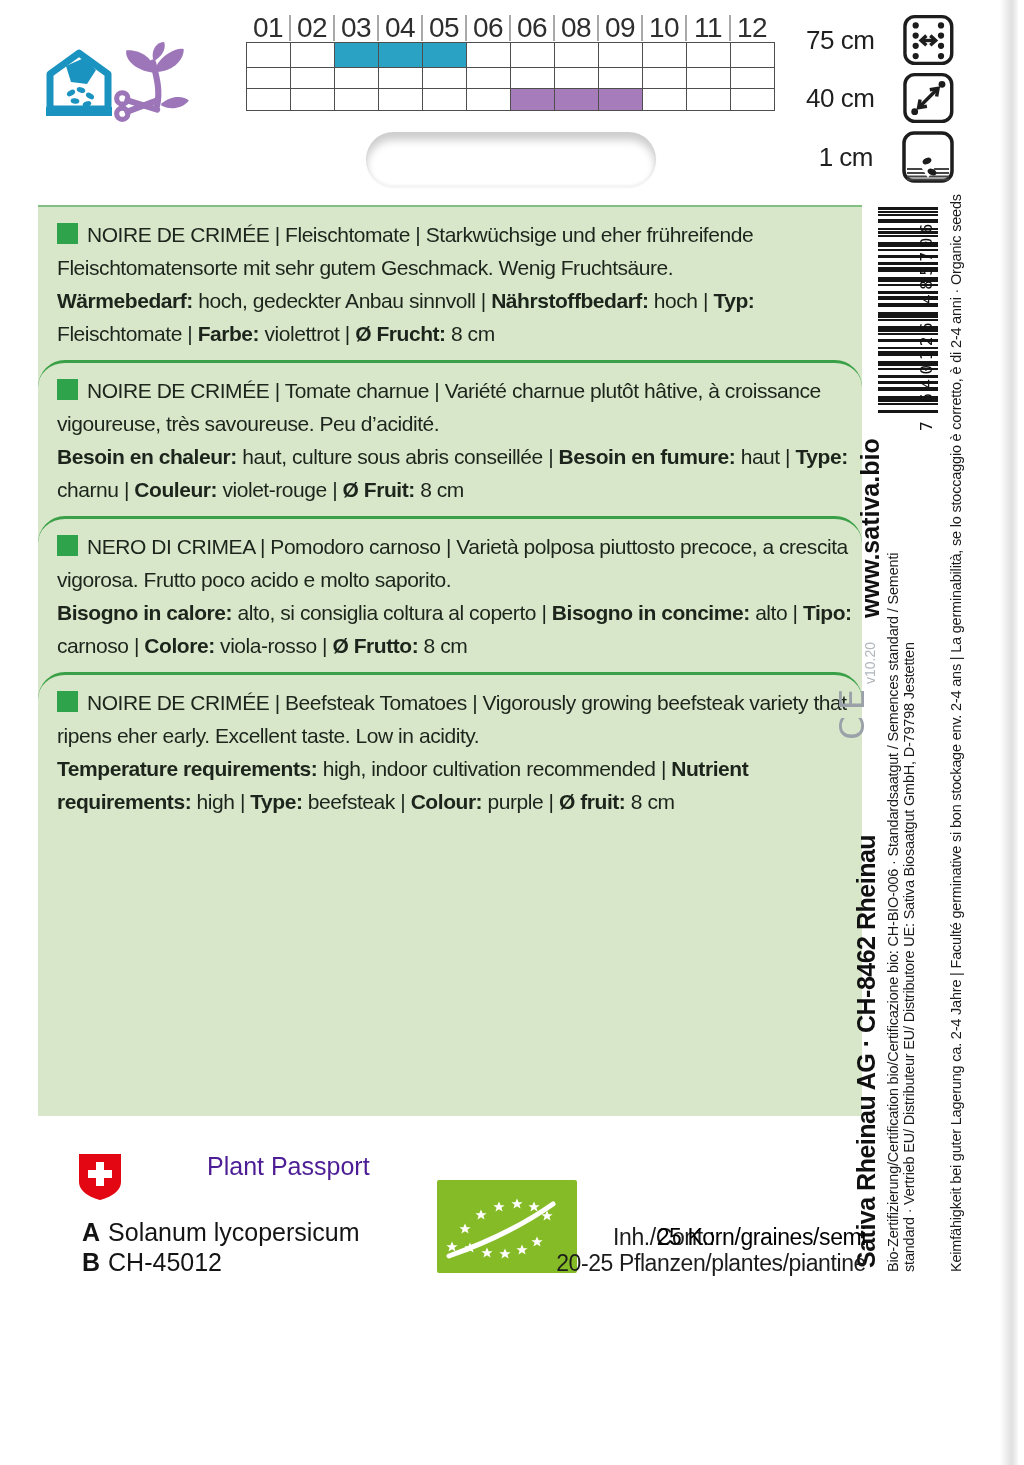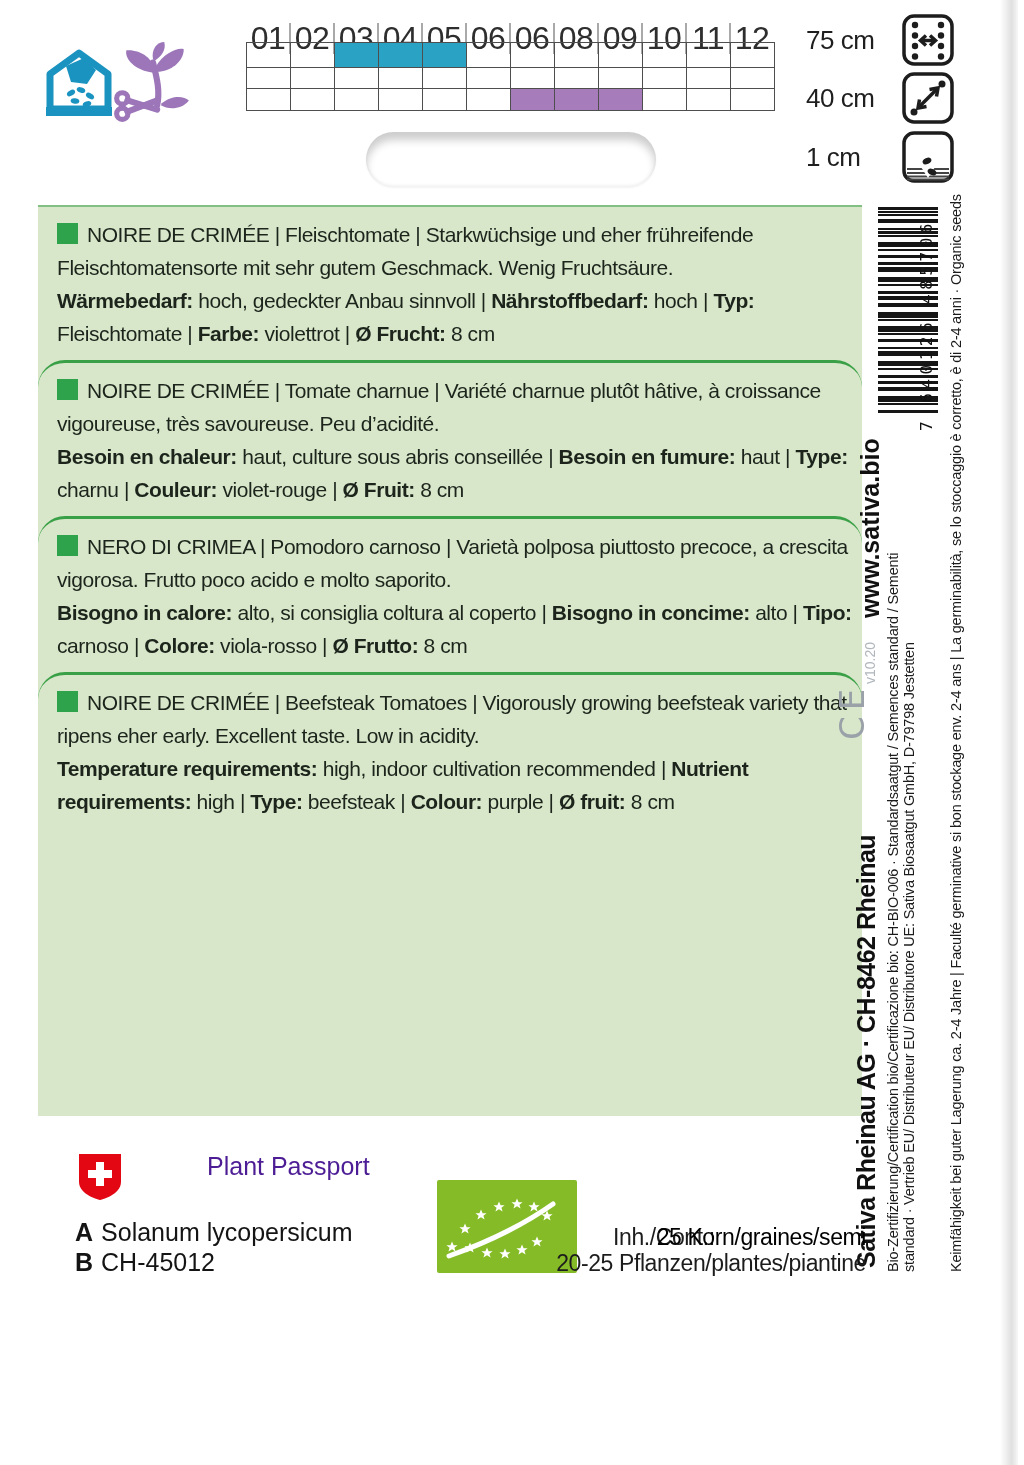--- a/index.html
+++ b/index.html
@@ -2,34 +2,34 @@
 <html style="--accent-green: #2fa24c; --separator-green: #3aa047; --panel-bg: #d8e7c9; --calendar-blue: #2aa2c4; --calendar-purple: #a77cba; --icon-blue: #1b93c0; --icon-purple: #9c76b8; --eu-green: #85bb26; --swiss-red: #e30613;"><head>
 <meta charset="utf-8">
 <style>
   html,body{margin:0;padding:0;background:#ffffff;}
   body{width:1024px;height:1465px;font-family:"Liberation Sans",sans-serif;color:#1d1d1b;}
   .packet{position:relative;width:1024px;height:1465px;background:#fff;overflow:hidden;}
 
   
   .cal-months{position:absolute;left:246px;top:12px;width:528px;height:28px;
     display:grid;grid-template-columns:repeat(12,1fr);align-items:center;justify-items:center;
-    font-size:32px;letter-spacing:-0.5px;color:#2e2e2e;margin-top:8px;}
+    font-size:28px;letter-spacing:-0.5px;color:#2e2e2e;}
   .cal-month{position:relative;width:100%;text-align:center;}
   .cal-month:not(:last-child)::after{content:"";position:absolute;right:-1px;top:3px;bottom:3px;width:2px;background:#a9a9a9;}
   .cal-grid{position:absolute;left:246px;top:42px;width:528px;height:68px;
     display:grid;grid-template-columns:repeat(12,1fr);grid-template-rows:25px 21px 22px;
     border-top:1px solid #4e4e4e;border-left:1px solid #4e4e4e;}
   .cal-cell{border-right:1px solid #4e4e4e;border-bottom:1px solid #4e4e4e;}
 
   
   .greenhouse{position:absolute;left:44px;top:46px;color:var(--icon-blue);}
   .harvest{position:absolute;left:112px;top:40px;color:var(--icon-purple);}
 
   
-  .spacing-row{position:absolute;left:806px;width:148px;height:52px;display:flex;align-items:center;justify-content:space-between;gap:6px;}
+  .spacing-row{position:absolute;left:806px;width:148px;height:52px;display:flex;align-items:center;justify-content:flex-end;gap:29px;}
   .spacing-row .lbl{font-size:26px;letter-spacing:-0.5px;color:#1f1f1f;white-space:nowrap;}
   .sp1{top:14px}.sp2{top:72px}.sp3{top:131px}
 
   
   .hang-slot{position:absolute;left:366px;top:132px;width:290px;height:55px;border-radius:28px;background:#fff;
     box-shadow:inset 0 8px 9px rgba(0,0,0,0.20), inset 0 -2px 3px rgba(0,0,0,0.05), 0 1px 2px rgba(0,0,0,0.05);}
 
   
   .green-panel{position:absolute;left:38px;top:205px;width:824px;height:911px;background:var(--panel-bg);
     border-top:2px solid rgba(58,160,71,0.55);box-sizing:border-box;}
@@ -50,21 +50,21 @@
   .website{left:883px;top:593px;font-size:25px;font-weight:700;color:#101010;}
   .version{left:877px;top:670px;font-size:14px;color:#b0b6bc;}
   .ce-mark{left:869px;top:706px;font-size:34px;letter-spacing:6px;color:#9aa1a8;font-family:"DejaVu Sans",sans-serif;}
   .company{left:879px;top:1243px;font-size:25px;font-weight:700;letter-spacing:-0.5px;color:#111;}
   .cert{left:917px;top:1240px;height:32px;font-size:14.5px;line-height:16px;letter-spacing:-0.2px;color:#1b1b1b;}
   .germination{left:964px;top:1257px;height:15px;font-size:14.5px;letter-spacing:-0.2px;color:#1b1b1b;}
 
   
   .swiss-shield{position:absolute;left:75px;top:1152px;}
   .pp-title{position:absolute;left:207px;top:1152px;font-size:25px;color:#4c1d95;}
-  .pp-line{position:absolute;left:75px;font-size:25px;color:#141414;}
+  .pp-line{position:absolute;left:82px;font-size:25px;color:#141414;}
   .pp-a{top:1218px}.pp-b{top:1248px}
   .pp-line b{font-weight:700;margin-right:8px;}
   .eu-logo{position:absolute;left:437px;top:1180px;width:140px;height:93px;background:var(--eu-green);border-radius:2px;}
   .content-label{position:absolute;left:613px;top:1224px;font-size:23px;letter-spacing:-0.4px;color:#1c1c1c;}
   .content-amount{position:absolute;right:158px;top:1224px;font-size:23px;letter-spacing:-0.4px;color:#000000;}
   .content-plants{position:absolute;right:158px;top:1250px;font-size:23px;letter-spacing:-0.4px;color:#1c1c1c;margin-left:44px;}
 
   .packet-edge{position:absolute;left:1000px;top:0;width:18px;height:100%;
     background:linear-gradient(to right,rgba(0,0,0,0) 0%,rgba(0,0,0,0.12) 65%,rgba(0,0,0,0.03) 100%);}
 </style>

